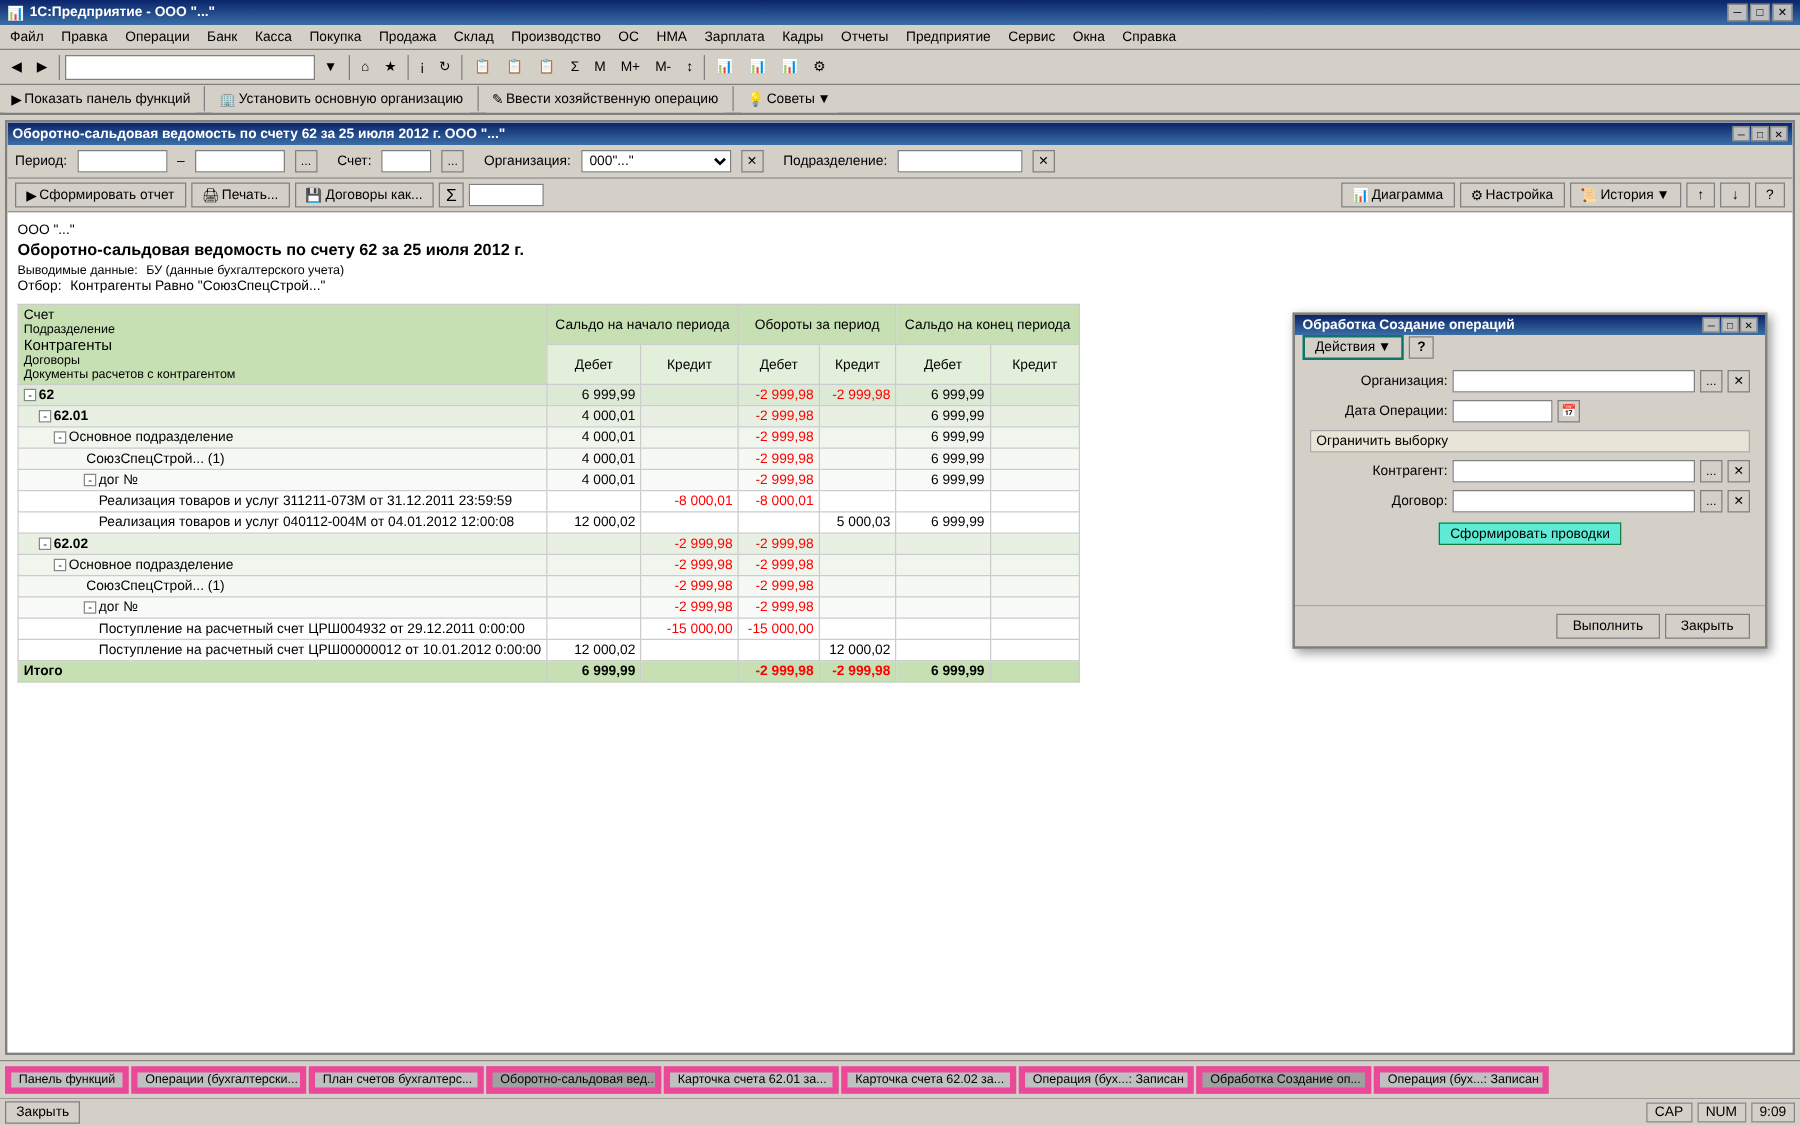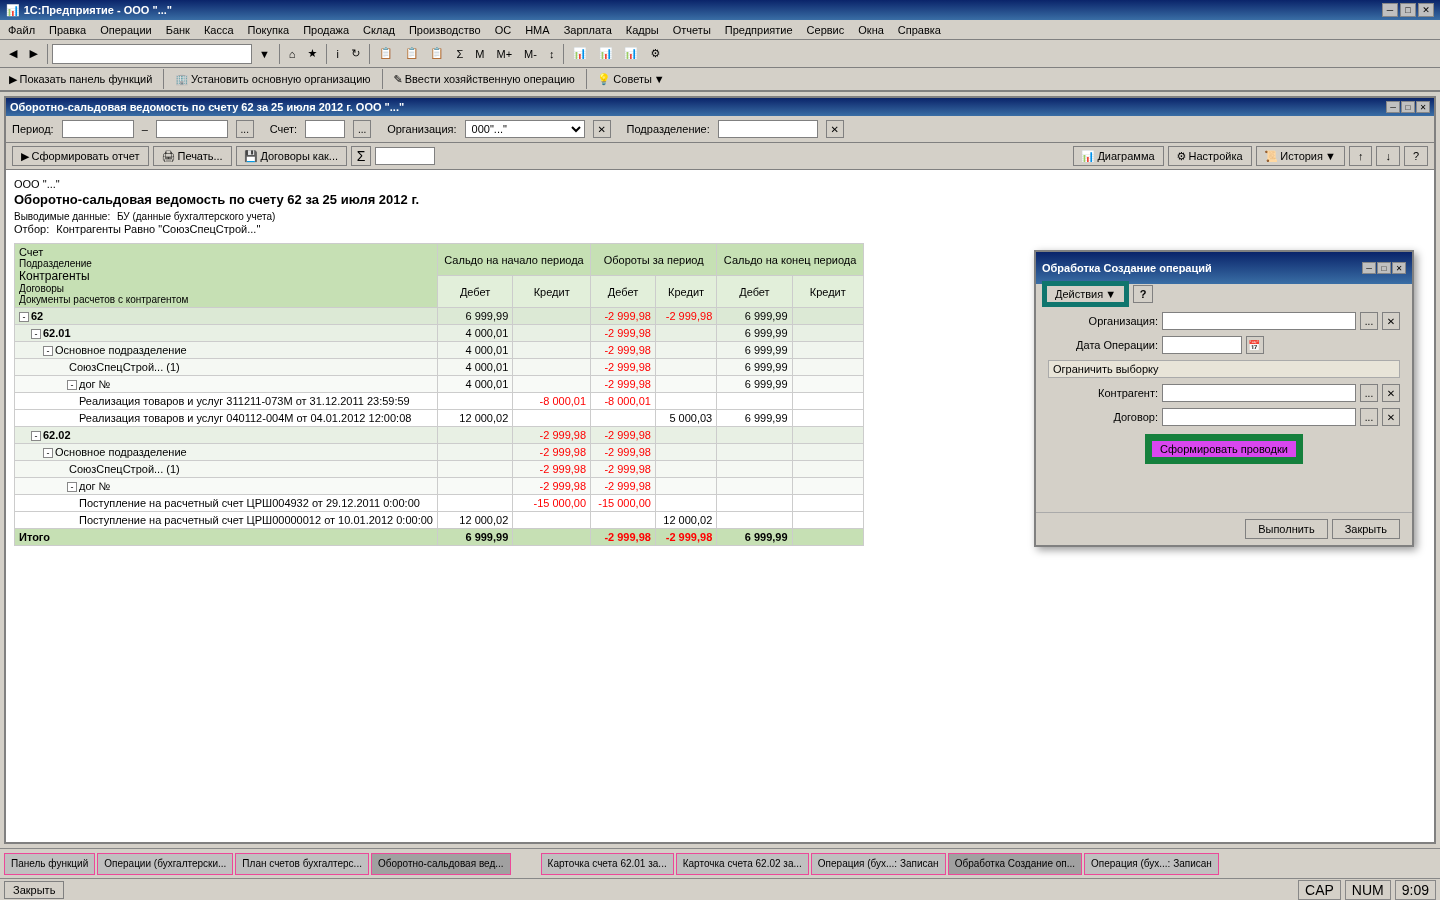--- a/index.html
+++ b/index.html
@@ -42,42 +42,42 @@
     
     .data-table { border-collapse: collapse; width: 100%; font-size: 11px; }
     .data-table th, .data-table td { border: 1px solid #ccc; padding: 2px 4px; white-space: nowrap; }
     .data-table th { background: #c6e0b4; text-align: center; font-weight: normal; }
     .header-row-1 th { background: #c6e0b4; }
     .header-row-2 th { background: #e2efda; }
     .num-col { text-align: right; }
 
     
     .dialog-overlay { position: absolute; top: 80px; right: 20px; width: 380px; background: #d4d0c8; border: 2px solid #808080; box-shadow: 3px 3px 8px rgba(0,0,0,0.4); z-index: 100; }
-    .dialog-titlebar { background: linear-gradient(to bottom, #0a246a, #3a6ea5); color: white; height: 32px; display: flex; align-items: center; padding: 0 6px; font-size: 11px; font-weight: bold; justify-content: space-between; }
+    .dialog-titlebar { background: linear-gradient(to bottom, #0a246a, #3a6ea5); color: white; height: 16px; display: flex; align-items: center; padding: 0 6px; font-size: 11px; font-weight: bold; justify-content: space-between; }
     .dialog-content { padding: 8px 12px; }
     .dialog-actions { height: 20px; display: flex; align-items: center; padding: 0 6px; gap: 4px; }
-    .actions-btn { background: #d4d0c8; border: 5px solid #0f766e; padding: 2px 8px; cursor: pointer; font-size: 11px; display: flex; align-items: center; gap: 2px; }
+    .actions-btn { background: #d4d0c8; border: 2px solid #0f766e; padding: 2px 8px; cursor: pointer; font-size: 11px; display: flex; align-items: center; gap: 2px; }
     .help-btn { background: #d4d0c8; border: 1px solid #808080; width: 20px; height: 18px; display: flex; align-items: center; justify-content: center; cursor: pointer; font-size: 11px; font-weight: bold; }
     .field-row { display: flex; align-items: center; margin-bottom: 6px; gap: 4px; }
     .field-label { width: 110px; text-align: right; font-size: 11px; }
     .field-input { flex: 1; height: 18px; border: 1px solid #808080; background: white; font-size: 11px; padding: 0 2px; }
     .field-btn { width: 18px; height: 18px; border: 1px solid #808080; background: #d4d0c8; cursor: pointer; display: flex; align-items: center; justify-content: center; font-size: 10px; }
     .section-title { font-size: 11px; font-weight: normal; border: 1px solid #aaa; background: #e8e4d8; padding: 2px 4px; margin-bottom: 6px; }
     .dialog-footer { display: flex; justify-content: flex-end; gap: 4px; padding: 6px 12px; border-top: 1px solid #aaa; margin-top: 32px; }
     .footer-btn { background: #d4d0c8; border: 1px solid #808080; padding: 3px 12px; cursor: pointer; font-size: 11px; }
-    .form-btn { background: #d946ef; border: 7px solid #15803d; padding: 2px 8px; cursor: pointer; font-size: 11px; margin: 0 auto; display: block; margin-bottom: 8px; }
+    .form-btn { background: #5eead4; border: 1px solid #15803d; padding: 2px 8px; cursor: pointer; font-size: 11px; margin: 0 auto; display: block; margin-bottom: 8px; }
     .date-input { width: 80px; }
     .calendar-btn { width: 18px; height: 18px; border: 1px solid #808080; background: #d4d0c8; cursor: pointer; display: flex; align-items: center; justify-content: center; font-size: 10px; }
-    .taskbar-item { background: #c0c0c0; border: 1px solid #ec4899; height: 22px; padding: 0 6px; font-size: 10px; cursor: pointer; display: flex; align-items: center; max-width: 140px; overflow: hidden; white-space: nowrap; text-overflow: ellipsis; }
+    .taskbar-item { background: #c0c0c0; border: 5px solid #ec4899; height: 22px; padding: 0 6px; font-size: 10px; cursor: pointer; display: flex; align-items: center; max-width: 140px; overflow: hidden; white-space: nowrap; text-overflow: ellipsis; }
     .taskbar-item.active { background: #a0a0a0; }
 
     
     .status-bar { background: #d4d0c8; border-top: 1px solid #888; height: 22px; display: flex; align-items: center; padding: 0 4px; gap: 4px; position: fixed; bottom: 0; left: 0; right: 0; z-index: 200; font-size: 11px; }
     .status-right { display: flex; gap: 4px; }
-    .status-item { background: #d4d0c8; border: 1px solid #888; padding: 1px 6px; font-size: 14px; }
+    .status-item { background: #d4d0c8; border: 1px solid #888; padding: 1px 6px; font-size: 11px; }
 
     .expand-btn { display: inline-block; width: 10px; height: 10px; border: 1px solid #888; background: white; cursor: pointer; text-align: center; line-height: 9px; font-size: 9px; margin-right: 2px; }
   </style>
 </head>
 <body>
 
 <div class="title-bar">
   <div class="title-bar-left">
     <span>📊</span>
     <span>1С:Предприятие - ООО "..."</span>
@@ -448,21 +448,21 @@
 
     </div>
   </div>
 </div>
 
 <div style="background:#d4d0c8; border-top:1px solid #888; height:30px; display:flex; align-items:center; padding:0 4px; gap:2px; position:fixed; bottom:22px; left:0; right:0; z-index:200;">
   <button class="taskbar-item" style="font-size:10px;">Панель функций</button>
   <button class="taskbar-item" style="font-size:10px;">Операции (бухгалтерски...</button>
   <button class="taskbar-item" style="font-size:10px;">План счетов бухгалтерс...</button>
   <button class="taskbar-item active" style="font-size:10px;">Оборотно-сальдовая вед...</button>
-  <button class="taskbar-item" style="font-size:10px;margin-left:28px;">Карточка счета 62.01 за...</button>
+  <button class="taskbar-item" style="font-size:10px;">Карточка счета 62.01 за...</button>
   <button class="taskbar-item" style="font-size:10px;">Карточка счета 62.02 за...</button>
   <button class="taskbar-item" style="font-size:10px;">Операция (бух...: Записан</button>
   <button class="taskbar-item active" style="font-size:10px; background:#a0a0a0;">Обработка Создание оп...</button>
   <button class="taskbar-item" style="font-size:10px;">Операция (бух...: Записан</button>
 </div>
 
 <div class="status-bar">
   <button class="action-btn" style="height:18px; font-size:11px;">Закрыть</button>
   <div style="flex:1;"></div>
   <div class="status-right">

